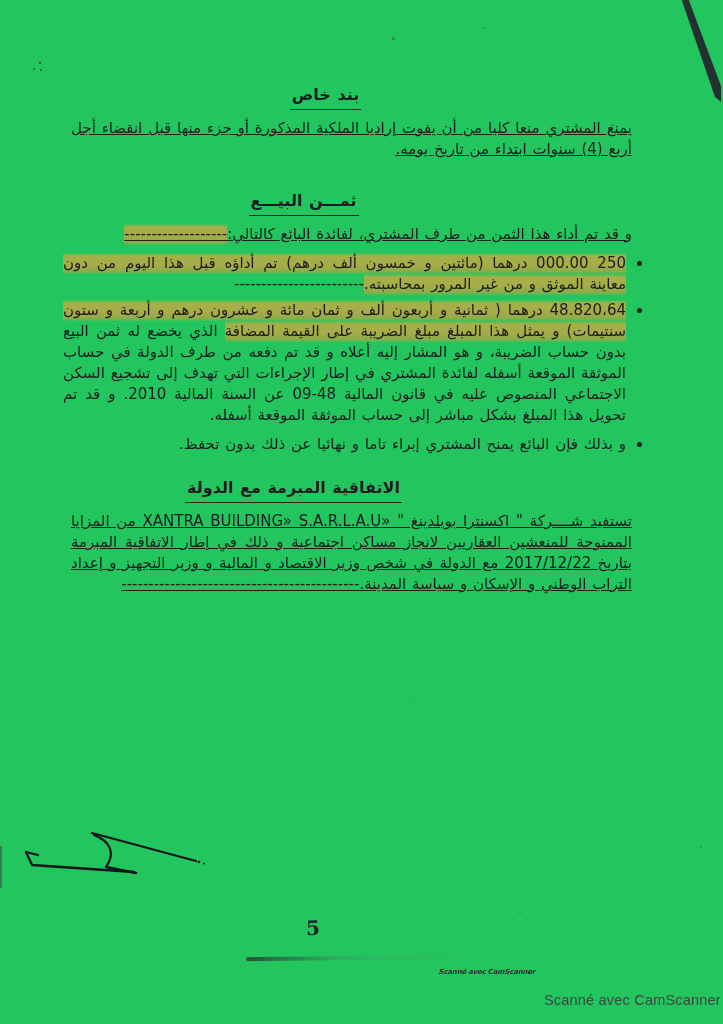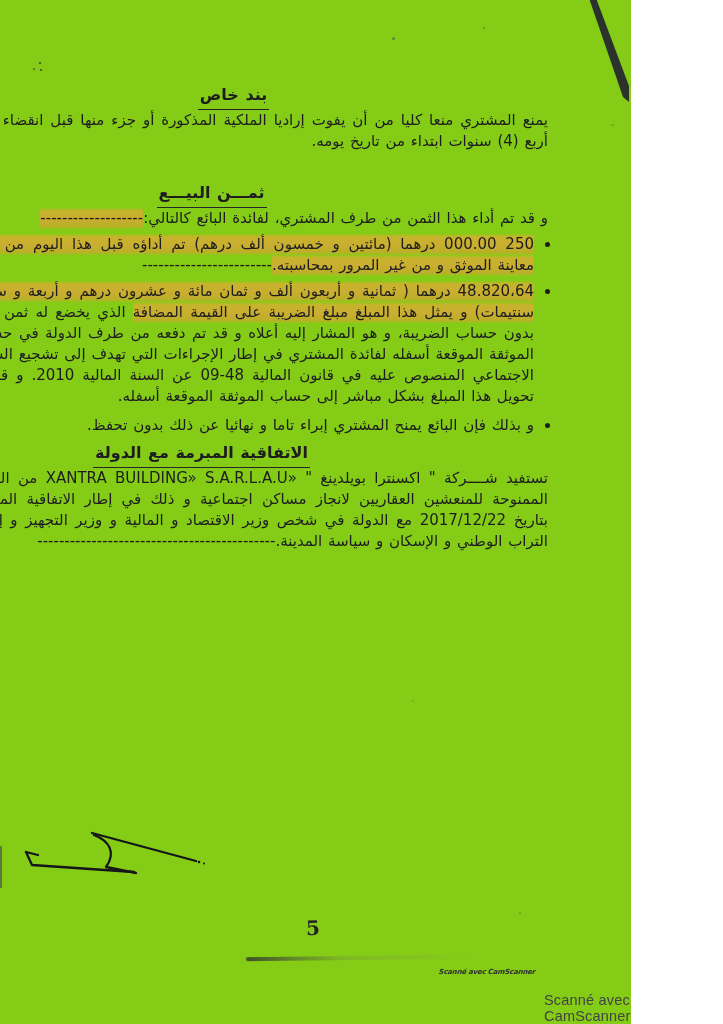--- a/index.html
+++ b/index.html
@@ -1,46 +1,46 @@
 <!DOCTYPE html>
 <html lang="ar"><head>
 <meta charset="utf-8">
 <style>
   html,body{margin:0;padding:0;background:#ffffff;}
   .page{
     position:relative;
-    width:631px;height:1024px;
-    background:#84cc16;
+    width:723px;height:1024px;
+    background:#22c55e;
     overflow:hidden;
     font-family:"DejaVu Sans",sans-serif;
     color:#1d1d20;
   }
   
   .content{
     position:absolute;top:84px;right:83px;width:577px;
     direction:rtl;
     font-size:15px;line-height:21px;
     text-align:justify;text-align-last:right;
     color:#1d1d20;
     letter-spacing:0;
     word-spacing:1px;
   }
-  .content p{margin:0;}
+  .content p{margin:8px;text-decoration:underline;}
   .sec-title{
     margin:0;text-align:center;text-align-last:center;
     font-size:16px;font-weight:700;line-height:22px;
   }
   .sec-title .u{
     display:inline-block;
     border-bottom:1.6px solid #26262b;
     padding:0 2px 3px 2px;
   }
   .t-special{transform:translateX(-26px);}
   .t-price{margin-top:30px;transform:translateX(-48px);}
-  .t-agreement{margin-top:6px;transform:translateX(-58px);}
+  .t-agreement{margin-top:22px;transform:translateX(-58px);}
   .p-special{margin-top:22px;}
   .p-price{margin-top:20px;}
   .p-payment-intro{margin-top:29px;}
   .p-agreement{margin-top:22px;}
   ul.bullets{
     margin:5px 0 0 0;padding:0 14px 0 0;
     list-style:disc outside;
   }
   ul.bullets li{margin:4px 0 5px 0;padding:0;}
   ul.bullets li.gap-top{margin-top:8px;}

